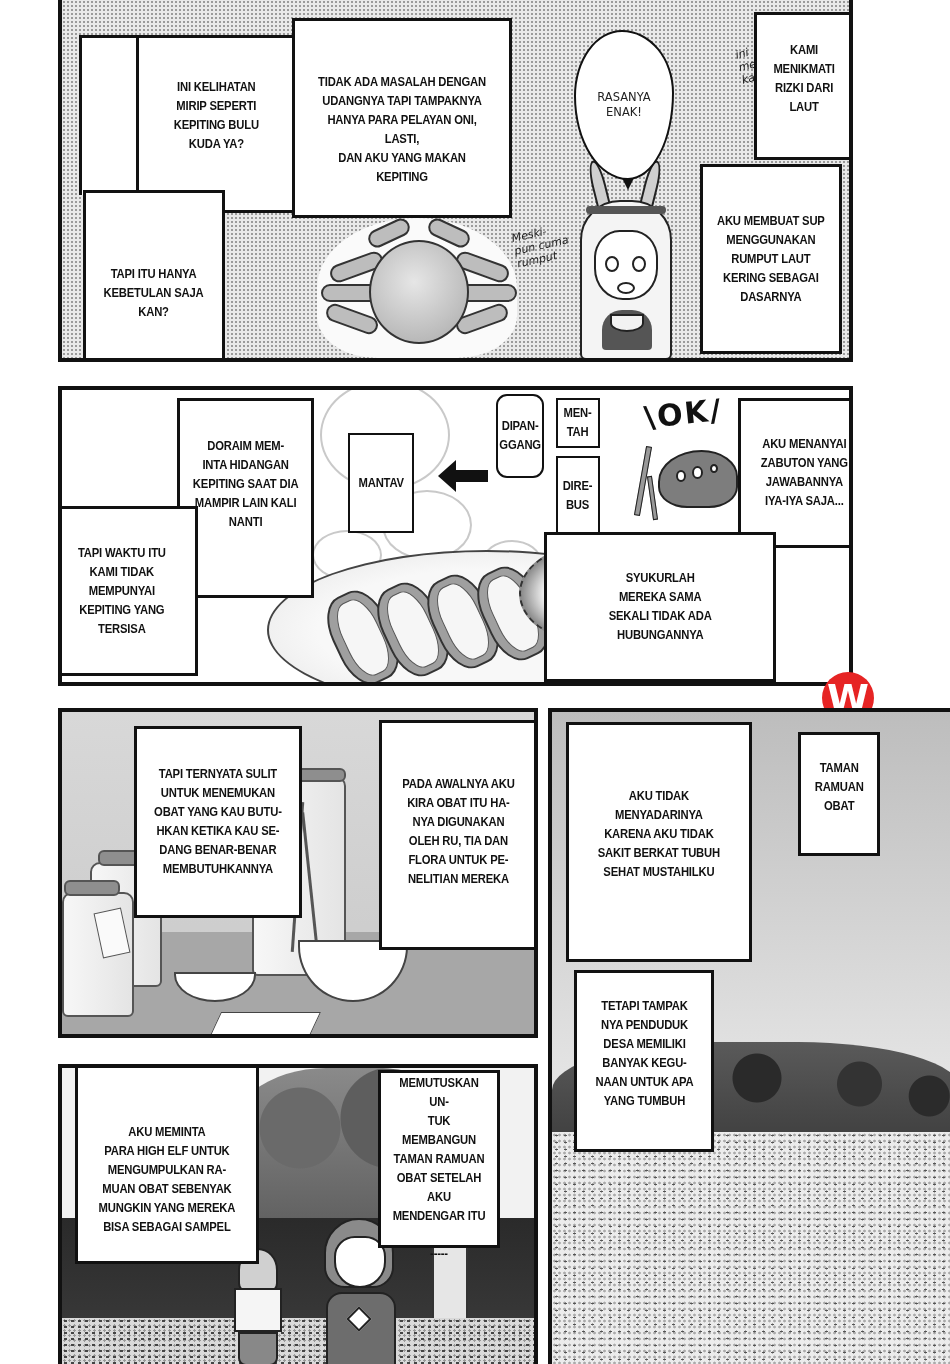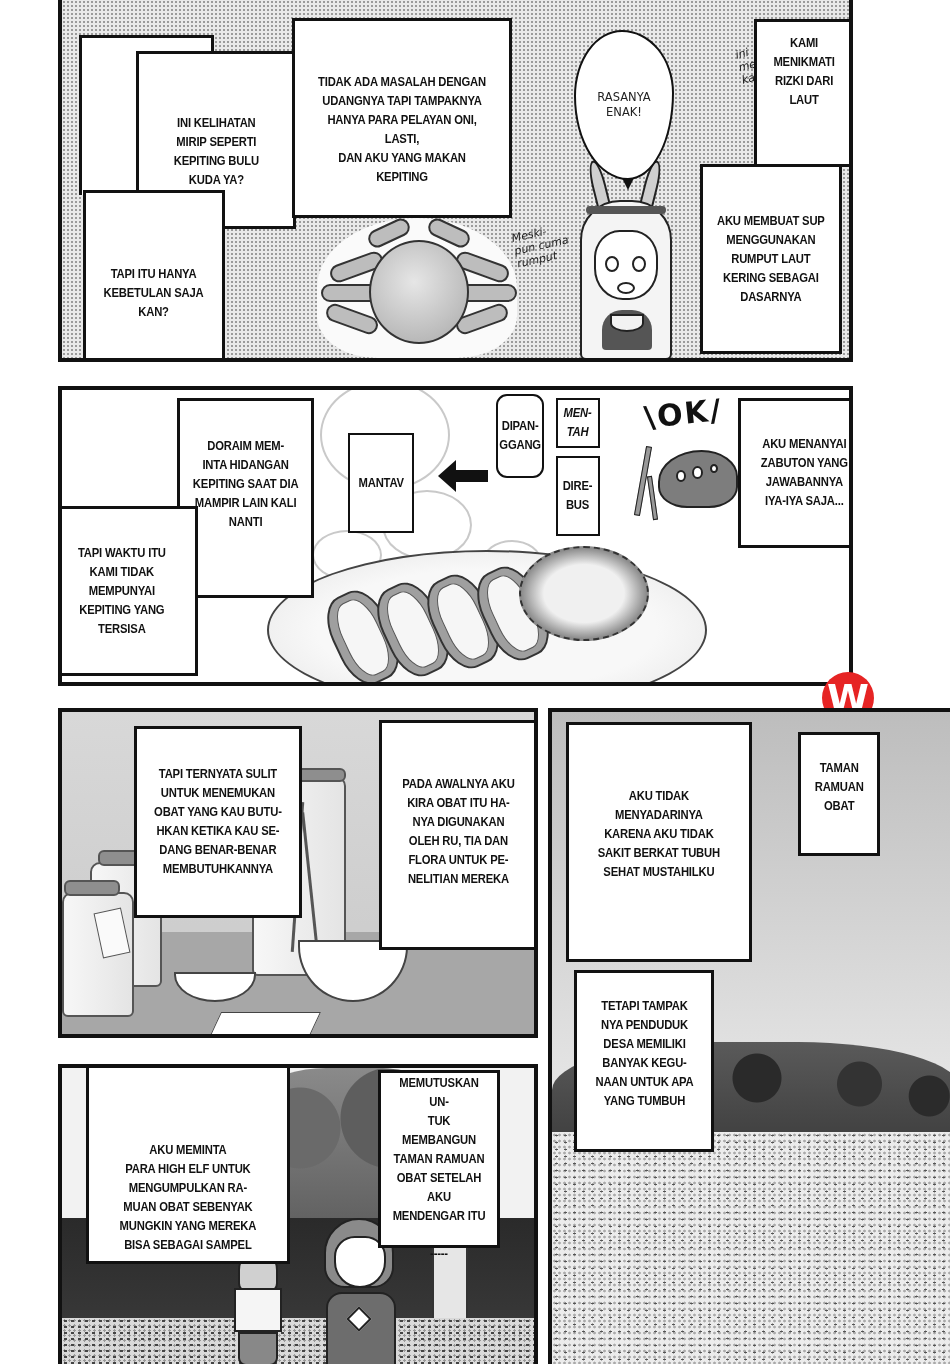--- a/index.html
+++ b/index.html
@@ -87,21 +87,21 @@
   .trunk { position: absolute; background: #e6e6e6; border-left: 2px solid #333; border-right: 2px solid #333; }
   .elf { position: absolute; }
 </style>
 </head>
 <body>
 
 <div class="panel halftone" style="left:58px; top:-4px; width:795px; height:366px;">
 
   <div class="box" style="left:17px; top:35px; width:135px; height:160px; border-bottom:none;">
   </div>
-  <div class="box" style="left:74px; top:35px; width:160px; height:178px; align-items:flex-start; padding-top:60px;margin-top:16px;">
+  <div class="box" style="left:74px; top:35px; width:160px; height:178px; align-items:flex-start; padding-top:40px;">
     <span class="caption">INI KELIHATAN
 MIRIP SEPERTI
 KEPITING BULU
 KUDA YA?</span>
   </div>
   <div class="box" style="left:21px; top:190px; width:142px; height:206px;">
     <span class="caption">TAPI ITU HANYA
 KEBETULAN SAJA
 KAN?</span>
   </div>
@@ -144,21 +144,21 @@
 
   <div class="bubble" style="left:512px; top:30px; width:100px; height:150px;">
     <span class="hand">RASANYA
 ENAK!</span>
   </div>
 
   <span class="hand" style="left:676px; top:42px; transform:rotate(-14deg);">ini
 mengejut
 kanku</span>
 
-  <div class="box" style="left:692px; top:19px; width:100px; height:148px; align-items:flex-start; padding-top:12px;">
+  <div class="box" style="left:692px; top:12px; width:100px; height:148px; align-items:flex-start; padding-top:26px;">
     <span class="caption">KAMI
 MENIKMATI
 RIZKI DARI
 LAUT</span>
   </div>
   <div class="box" style="left:638px; top:164px; width:142px; height:190px;">
     <span class="caption">AKU MEMBUAT SUP
 MENGGUNAKAN
 RUMPUT LAUT
 KERING SEBAGAI
@@ -199,21 +199,21 @@
   <div class="box thin" style="left:286px; top:43px; width:66px; height:100px;">
     <span class="caption">MANTAV</span>
   </div>
   <svg class="arrow" style="left:376px; top:68px;" width="50" height="36" viewBox="0 0 50 36">
     <polygon points="0,18 18,2 18,12 50,12 50,24 18,24 18,34" fill="#111"></polygon>
   </svg>
   <div class="box thin" style="left:434px; top:4px; width:48px; height:84px;border-radius:11px;">
     <span class="caption">DIPAN-
 GGANG</span>
   </div>
-  <div class="box thin" style="left:494px; top:8px; width:44px; height:50px;font-style:italic;">
+  <div class="box thin" style="left:494px; top:8px; width:44px; height:50px;">
     <span class="caption">MEN-
 TAH</span>
   </div>
   <div class="box thin" style="left:494px; top:66px; width:44px; height:80px;">
     <span class="caption">DIRE-
 BUS</span>
   </div>
 
   <span class="sfx" style="left:582px; top:6px;">\OK/</span>
   <div class="art" style="left:566px; top:46px; width:110px; height:90px;">
@@ -223,20 +223,26 @@
     <div class="zab-eye" style="left:82px; top:28px; width:8px; height:9px;"></div>
     <div style="position:absolute; left:12px; top:10px; width:6px; height:70px; background:#999; border:1.5px solid #222; transform:rotate(10deg);"></div>
     <div style="position:absolute; left:22px; top:40px; width:5px; height:44px; background:#999; border:1.5px solid #222; transform:rotate(-8deg);"></div>
   </div>
 
   <div class="box" style="left:676px; top:8px; width:126px; height:150px;padding-left:12px;">
     <span class="caption">AKU MENANYAI
 ZABUTON YANG
 JAWABANNYA
 IYA-IYA SAJA...</span>
+  </div>
+  <div class="box" style="left:482px; top:142px; width:232px; height:150px;">
+    <span class="caption">SYUKURLAH
+MEREKA SAMA
+SEKALI TIDAK ADA
+HUBUNGANNYA</span>
   </div>
 </div>
 
 <div class="wm">
   <div class="wm-circle">W</div>
   <div class="wm-text">westmanga.info</div>
 </div>
 
 <div class="panel gray-bg" style="left:58px; top:708px; width:480px; height:330px;">
   <div class="table-top" style="left:0; top:220px; width:480px; height:110px;"></div>
@@ -308,21 +314,21 @@
     <div style="position:absolute; left:4px; top:40px; width:48px; height:44px; background:#f5f5f5; border:2px solid #222;"></div>
     <div style="position:absolute; left:8px; top:84px; width:40px; height:34px; background:#888; border:2px solid #222; border-radius:0 0 8px 8px;"></div>
   </div>
   <div class="elf" style="left:244px; top:150px; width:110px; height:170px;">
     <div style="position:absolute; left:18px; top:0; width:70px; height:70px; background:#8a8a8a; border:2px solid #222; border-radius:50% 50% 30% 30%;"></div>
     <div style="position:absolute; left:28px; top:18px; width:52px; height:52px; background:#fff; border:2px solid #222; border-radius:40% 40% 50% 50%;"></div>
     <div style="position:absolute; left:20px; top:74px; width:70px; height:96px; background:#6d6d6d; border:2px solid #222; border-radius:16px 16px 0 0;"></div>
     <div style="position:absolute; left:44px; top:92px; width:18px; height:18px; background:#fff; border:2px solid #222; transform:rotate(45deg);"></div>
   </div>
 
-  <div class="box" style="left:24px; top:-14px; width:204px; height:210px; align-items:flex-end; padding-top:48px;">
+  <div class="box" style="left:13px; top:-14px; width:184px; height:210px; align-items:center; padding-top:48px;">
     <span class="caption">AKU MEMINTA
 PARA HIGH ELF UNTUK
 MENGUMPULKAN RA-
 MUAN OBAT SEBENYAK
 MUNGKIN YANG MEREKA
 BISA SEBAGAI SAMPEL</span>
   </div>
   <div class="box" style="left:316px; top:2px; width:122px; height:178px;">
     <span class="caption">JADI AKU
 MEMUTUSKAN UN-

